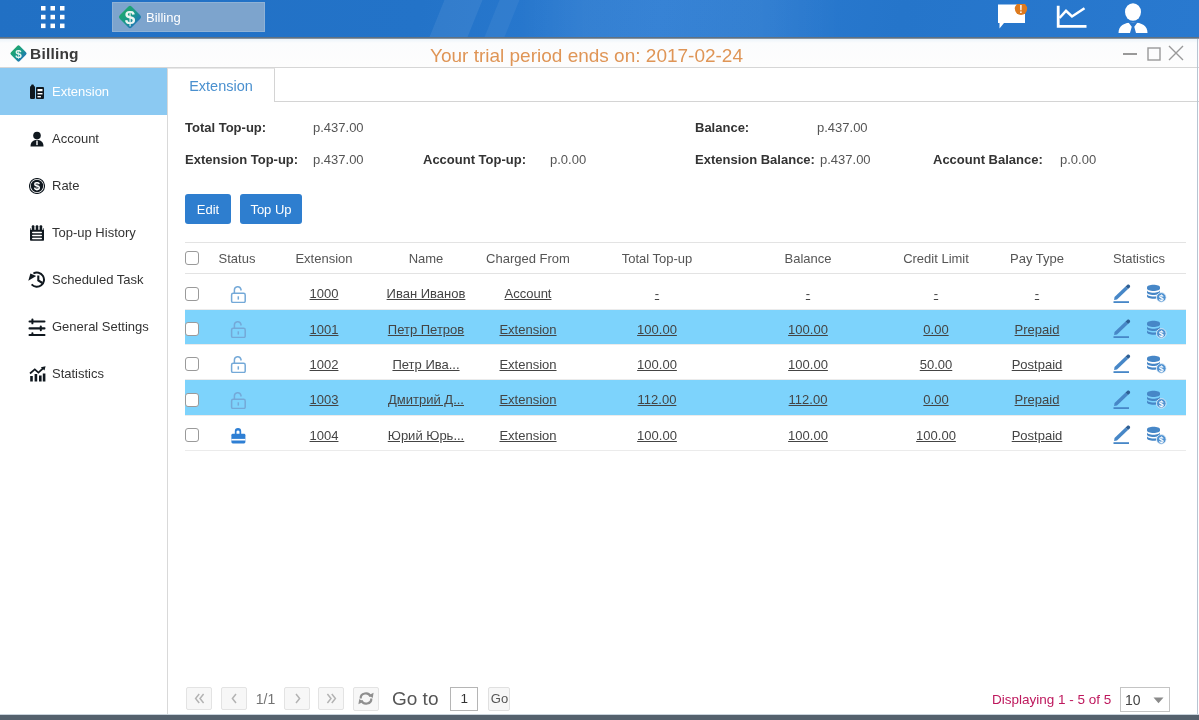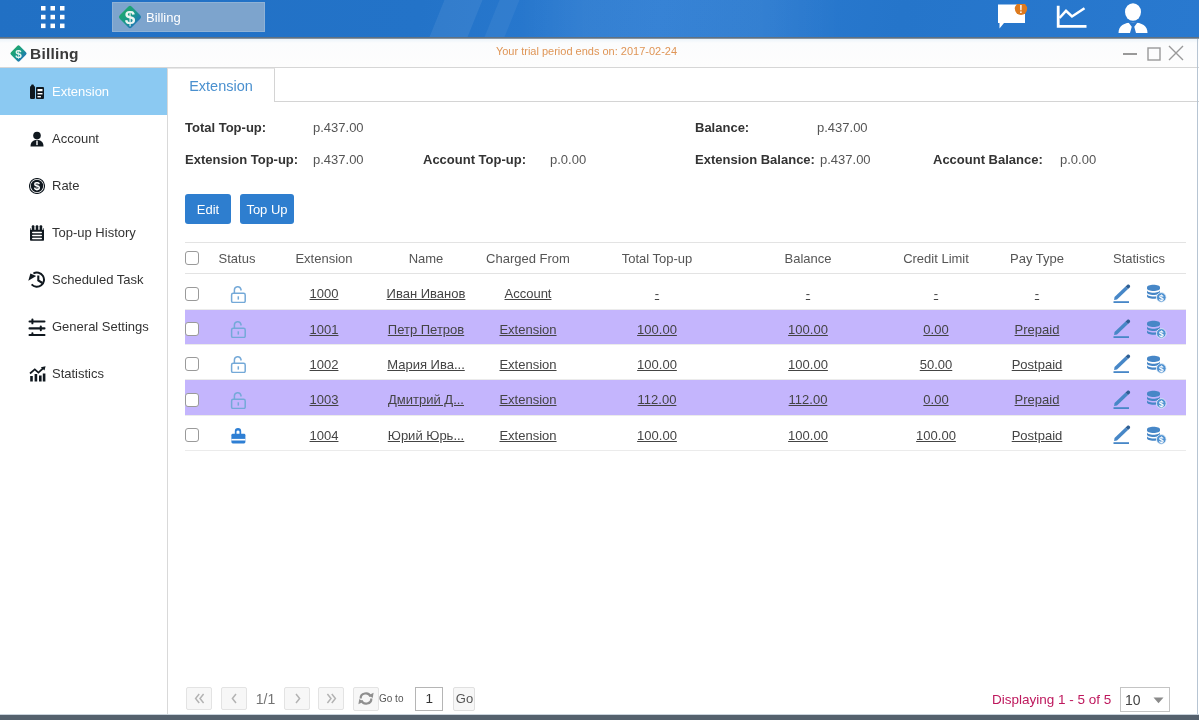--- a/index.html
+++ b/index.html
@@ -14,21 +14,21 @@
 .apptab { position:absolute; left:112px; top:2px; width:153px; height:30px;
   background:#7da4cd; border:1px solid #8fb2d6; display:flex; align-items:center; }
 .apptab .txt { color:#fff; font-size:13px; margin-left:3px; }
 .gridicon { position:absolute; left:41px; top:6px; }
 .tb-ic { position:absolute; top:5px; }
 
 
 .titlebar { position:absolute; top:39px; left:0; width:1199px; height:29px; background:linear-gradient(#ecf4fa 0px, #fbfcfd 4px, #fdfdfd);
   border-bottom:1px solid #d6d6d6; }
 .titlebar .wtitle { position:absolute; left:30px; top:6px; font-size:15.5px; font-weight:bold; color:#3a3a3a; letter-spacing:0.2px; }
-.trial { position:absolute; left:0; width:1173px; top:6px; text-align:center; color:#df9556; font-size:11px; }
+.trial { position:absolute; left:0; width:1173px; top:6px; text-align:center; color:#df9556; font-size:19px; }
 .wctl { position:absolute; top:0; height:29px; }
 
 
 .sidebar { position:absolute; left:0; top:68px; width:168px; height:646px; background:#fff;
   border-right:1px solid #d9d9d9; }
 .sitem { position:relative; height:47px; display:flex; align-items:center; color:#333; }
 .sitem.sel { background:#8bc9f2; color:#fff; }
 .sitem svg { position:absolute; left:29px; }
 .sitem .lbl { margin-left:52px; font-size:13px; }
 
@@ -44,21 +44,21 @@
 .sval { position:absolute; color:#555; }
 
 .btn { position:absolute; height:30px; background:#2e7ecf; border-radius:3px; color:#fff;
   font-size:13px; display:flex; align-items:center; justify-content:center; }
 
 
 table { border-collapse:collapse; table-layout:fixed; position:absolute; left:17px; top:174px; width:1001px; }
 th { height:31px; font-weight:normal; color:#555; font-size:13px;
   border-top:1px solid #e3e3e3; border-bottom:1px solid #e3e3e3; text-align:center; }
 td { height:35px; color:#444; font-size:13px; text-align:center; border-bottom:1px solid #ebebeb; padding-top:4px;text-decoration:underline; }
-tr.alt td { background:#c4b5fd; }
+tr.alt td { background:#7dd3fc; }
 table tr:nth-child(2) td, table tr:nth-child(5) td { height:36px; }
 .cbx { width:14px; height:14px; border:1px solid #9a9a9a; border-radius:3px; background:#fff; }
 td svg, th svg { vertical-align:middle; }
 .ops svg { margin:0 7px; }
 
 
 .pager { position:absolute; left:18px; top:619px; height:23px; display:flex; align-items:center; }
 .pbtn { width:26px; height:23px; background:#f7f7f7; border:1px solid #e3e3e3; border-radius:2px;
   display:flex; align-items:center; justify-content:center; }
 .pnum { color:#555; }
@@ -282,21 +282,21 @@
   <span class="slabel" style="left:17px;top:84px">Extension Top-up:</span>
   <span class="sval" style="left:145px;top:84px">p.437.00</span>
   <span class="slabel" style="left:255px;top:84px">Account Top-up:</span>
   <span class="sval" style="left:382px;top:84px">p.0.00</span>
   <span class="slabel" style="left:527px;top:84px">Extension Balance:</span>
   <span class="sval" style="left:652px;top:84px">p.437.00</span>
   <span class="slabel" style="left:765px;top:84px">Account Balance:</span>
   <span class="sval" style="left:892px;top:84px">p.0.00</span>
 
   <div class="btn" style="left:17px;top:126px;width:46px">Edit</div>
-  <div class="btn" style="left:72px;top:126px;width:54px">Top Up</div>
+  <div class="btn" style="left:72px;top:126px;width:62px">Top Up</div>
 
   <table>
     <colgroup>
       <col style="width:25px">
         <col style="width:54px">
         <col style="width:120px">
         <col style="width:84px">
       <col style="width:120px">
         <col style="width:138px">
         <col style="width:164px">
@@ -360,21 +360,21 @@
             </svg></td>
     </tr>
     <tr>
       <td style="text-align:left">
             <div class="cbx"></div>
           </td>
       <td><svg width="19" height="18" viewBox="0 0 19 18">
               <use href="#olock"></use>
             </svg></td>
       <td>1002</td>
-          <td>Мария Ива...</td>
+          <td>Петр Ива...</td>
           <td>Extension</td>
           <td>100.00</td>
           <td>100.00</td>
           <td>50.00</td>
           <td>Postpaid</td>
       <td class="ops"><svg width="21" height="22" viewBox="0 0 21 22" style="position:relative;top:-1px">
               <use href="#pen"></use>
             </svg><svg width="21" height="19" viewBox="0 0 21 19">
               <use href="#coins"></use>
             </svg></td>
@@ -445,21 +445,21 @@
         </svg>
       </div>
     <div class="pbtn" style="margin-left:9px;height:24px">
         <svg width="16" height="15" viewBox="0 0 16 15">
           <path d="M2.7 7.5 A5.1 4.8 0 0 1 12.6 5.6" stroke="#8f8f8f" stroke-width="2.2" fill="none"></path>
           <path d="M13.3 7.5 A5.1 4.8 0 0 1 3.4 9.4" stroke="#8f8f8f" stroke-width="2.2" fill="none"></path>
           <path d="M15.6 1.8 L14.7 6.9 L10.5 4.2 Z" fill="#8f8f8f"></path>
           <path d="M0.4 13.2 L1.3 8.1 L5.5 10.8 Z" fill="#8f8f8f"></path>
         </svg>
       </div>
-    <div class="goto" style="font-size:10px">Go to</div>
+    <div class="goto" style="margin-left:13px;font-size:19px">Go to</div>
     <div class="ginput" style="margin-left:12px">1</div>
     <div class="gobtn" style="margin-left:10px">Go</div>
   </div>
 
   <div class="disp">Displaying 1 - 5 of 5</div>
   <div class="dd">
       <span class="v">10</span>
     <svg style="position:absolute;right:5px;top:9px" width="11" height="7">
         <path d="M0.5 0.5 L10.5 0.5 L5.5 6.3 Z" fill="#8a8a8a"></path>
       </svg>

